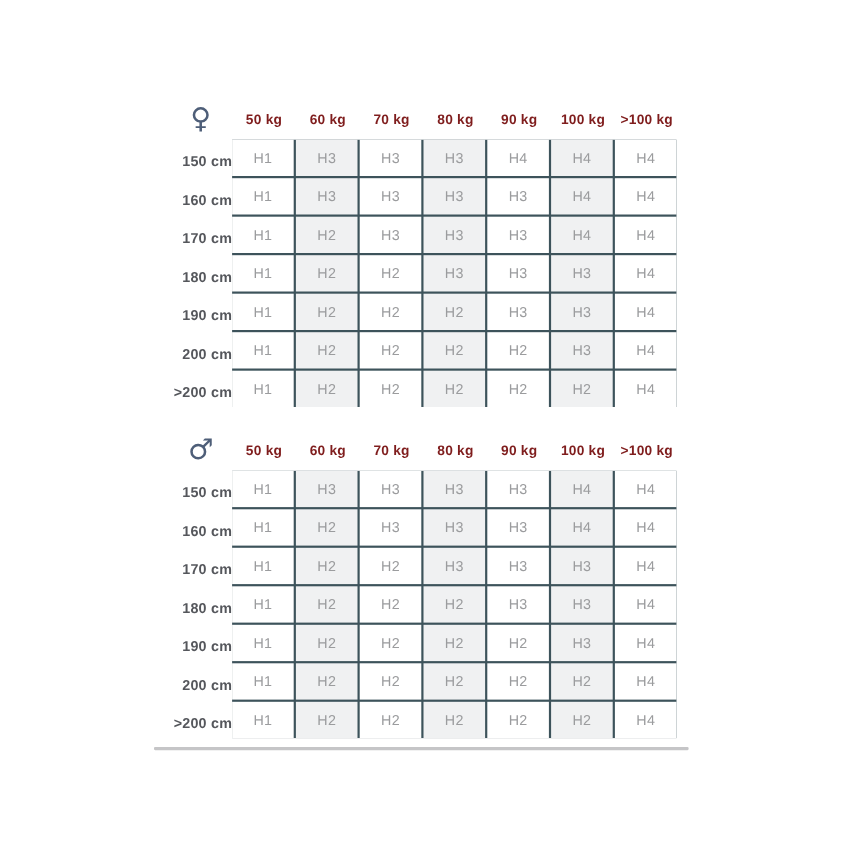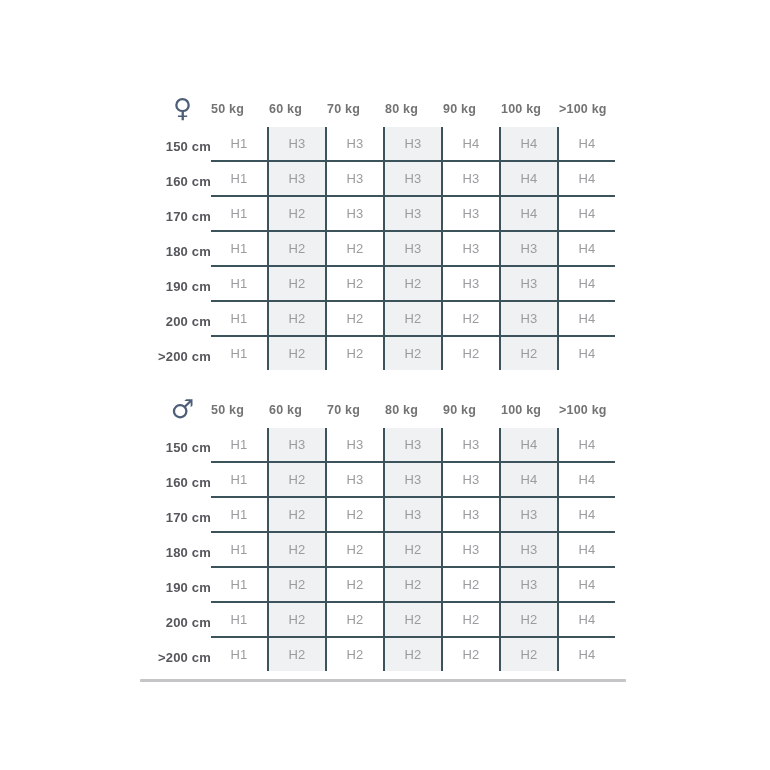--- a/index.html
+++ b/index.html
@@ -31,24 +31,25 @@
     box-sizing: border-box;
     padding-left: 14px;
     text-align: center;
     font-family: "DejaVu Sans", sans-serif;
     font-size: 26px;
     line-height: 37px;
     color: #4e5e78;
   }
   .hcell {
     width: 58px;
+    text-align: center;
     font-size: 12.5px;
     font-weight: 700;
     letter-spacing: 0.2px;
-    color: #737373;
+    color: #7f1d1d;
   }
 
   .tbody { display: flex; }
 
   .labels {
     width: 71px;
     margin-top: 2px;
   }
   .rlabel {
     height: 35px;

